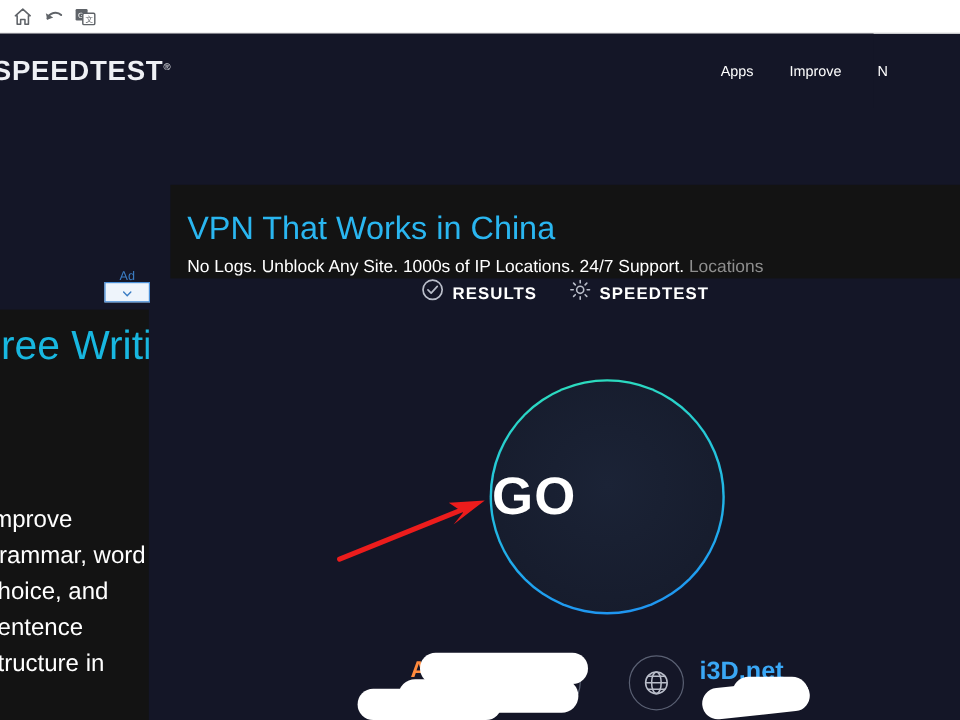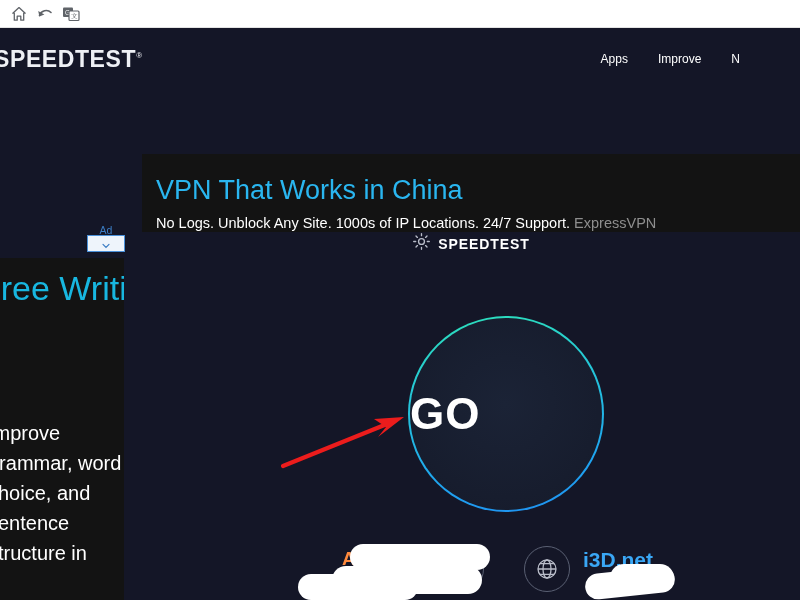--- a/index.html
+++ b/index.html
@@ -294,38 +294,47 @@
     <span class="nav-link">Apps</span>
     <span class="nav-link">Improve</span>
     <span class="nav-link">N</span>
   </div>
 </div>
 
 <div id="top-ad">
   <div id="top-ad-title">VPN That Works in China</div>
   <div id="top-ad-sub">
     <span>No Logs. Unblock Any Site. 1000s of IP Locations. 24/7 Support.</span>
-    <span id="top-ad-brand">ExpressVPN</span>
+    <span id="top-ad-brand">Locations</span>
   </div>
 </div>
 
 <div id="side-ad">
   <div id="side-ad-title">Free Writing Tool</div>
   <div id="side-ad-body">Improve grammar, word choice, and sentence structure in</div>
 </div>
 <div id="ad-badge">
   <span>Ad</span>
   <span>
     <svg width="8" height="6" viewBox="0 0 8 6" aria-hidden="true">
       <path d="M1 1.4 L4 4.4 L7 1.4" fill="none" stroke="#3b7dc4" stroke-width="1.2" stroke-linecap="round"></path>
     </svg>
   </span>
 </div>
 
 <div id="mode-row">
+  <div class="mode-item">
+    <span>
+      <svg width="19" height="19" viewBox="0 0 19 19" aria-hidden="true">
+        <circle cx="9.5" cy="9.5" r="8" fill="none" stroke="#b9bdc9" stroke-width="1.4"></circle>
+        <path d="M5.6 9.6 L8.3 12.3 L13.4 6.6" fill="none" stroke="#b9bdc9" stroke-width="1.4" stroke-linecap="round" stroke-linejoin="round"></path>
+      </svg>
+    </span>
+    <span class="mode-label">RESULTS</span>
+  </div>
   <div class="mode-item">
     <span>
       <svg width="19" height="19" viewBox="0 0 20 20" aria-hidden="true">
         <g fill="none" stroke="#b9bdc9" stroke-width="1.4">
           <circle cx="10" cy="10" r="3.1"></circle>
           <path d="M10 1.8 v2.1 M10 16.1 v2.1 M1.8 10 h2.1 M16.1 10 h2.1
                    M4.2 4.2 l1.5 1.5 M14.3 14.3 l1.5 1.5 M15.8 4.2 l-1.5 1.5 M5.7 14.3 l-1.5 1.5" stroke-linecap="round"></path>
         </g>
       </svg>
     </span>

